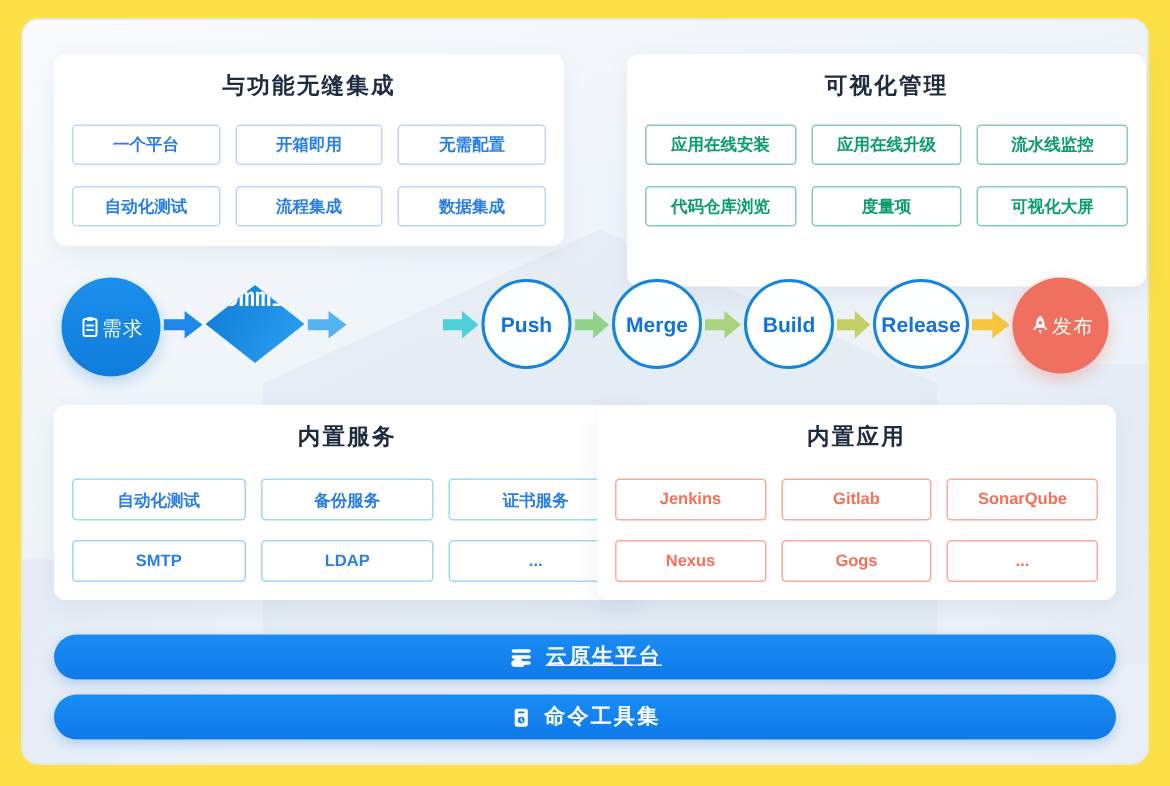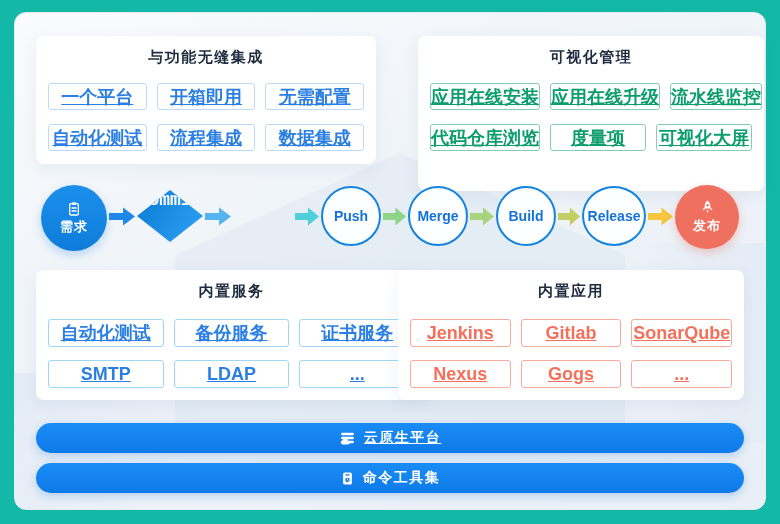--- a/index.html
+++ b/index.html
@@ -1,17 +1,17 @@
 <!DOCTYPE html>
 <html><head>
 <meta charset="utf-8">
 <style>
   html,body { margin:0; padding:0; background:#ffffff; }
   body { font-family:"Liberation Sans","DejaVu Sans",sans-serif; }
-  .stage-root { position:relative; width:780px; height:524px; background:#14b8a6; overflow:hidden; }
+  .stage-root { position:relative; width:780px; height:524px; background:#fde047; overflow:hidden; }
 
   .card {
     position:absolute; left:14px; top:12px; width:752px; height:498px;
     box-sizing:border-box; border:1px solid #e4eaf2; border-radius:12px;
     background:linear-gradient(155deg,#f9fbfd 0%, #eff4f9 40%, #e9eff6 100%);
     overflow:hidden;
   }
   .wm { position:absolute; pointer-events:none; }
   .wm1 { left:160px; top:140px; width:450px; height:270px;
          background:rgba(130,160,205,0.08);
@@ -29,29 +29,29 @@
   .p-br { left:398px; top:270px; width:346px; height:130px; }
 
   .ptitle { position:absolute; top:12px; left:0; width:100%; text-align:center;
             font-size:15px; font-weight:bold; color:#1d2c3f; letter-spacing:1.5px; }
   .prow { position:absolute; left:12px; right:12px; display:grid;
           grid-template-columns:1fr 1fr 1fr; gap:10px; }
   .top-r1 { top:47px; }  .top-r2 { top:88px; }
   .bot-r1 { top:49px; }  .bot-r2 { top:90px; }
   .pbtn { height:27px; box-sizing:border-box; border:1px solid; border-radius:3px;
           background:#ffffff; display:flex; align-items:center; justify-content:center;
-          font-size:18px; font-weight:bold; white-space:nowrap;text-decoration:underline; }
+          font-size:11px; font-weight:bold; white-space:nowrap; }
   .bot-r1 .pbtn, .bot-r2 .pbtn { height:28px; }
   .t-blue  { color:#2b7fe3; border-color:#bcdaf6; }
   .t-green { color:#0b9d6c; border-color:#85cdb0; }
   .t-sky   { color:#2b7fe3; border-color:#9ed9f2; }
   .t-red   { color:#f4705a; border-color:#f8ab9b; }
 
-  .node { position:absolute; border-radius:50%; display:flex; flex-direction:column;
-          align-items:center; justify-content:center; color:#ffffff; font-weight:bold; }
+  .node { position:absolute; border-radius:50%; display:flex; flex-direction:row;
+          align-items:center; justify-content:center; color:#ffffff; font-weight:normal; }
   .node-start { left:41px; top:185px; width:66px; height:66px;
                 background:linear-gradient(180deg,#1b8fec,#0f7cda);
                 box-shadow:0 4px 10px rgba(20,120,220,0.25); font-size:13px; }
   .node-end   { left:675px; top:185px; width:64px; height:64px;
                 background:#f0705f; box-shadow:0 4px 10px rgba(235,100,80,0.3); font-size:13px; }
   .node .nlabel { margin-top:1px; letter-spacing:1px; }
 
   .diamond { position:absolute; left:137px; top:190px; width:66px; height:52px;
              clip-path:polygon(50% 0, 100% 50%, 50% 100%, 0 50%);
              background:linear-gradient(120deg,#0d7ad4,#2da2f4);

